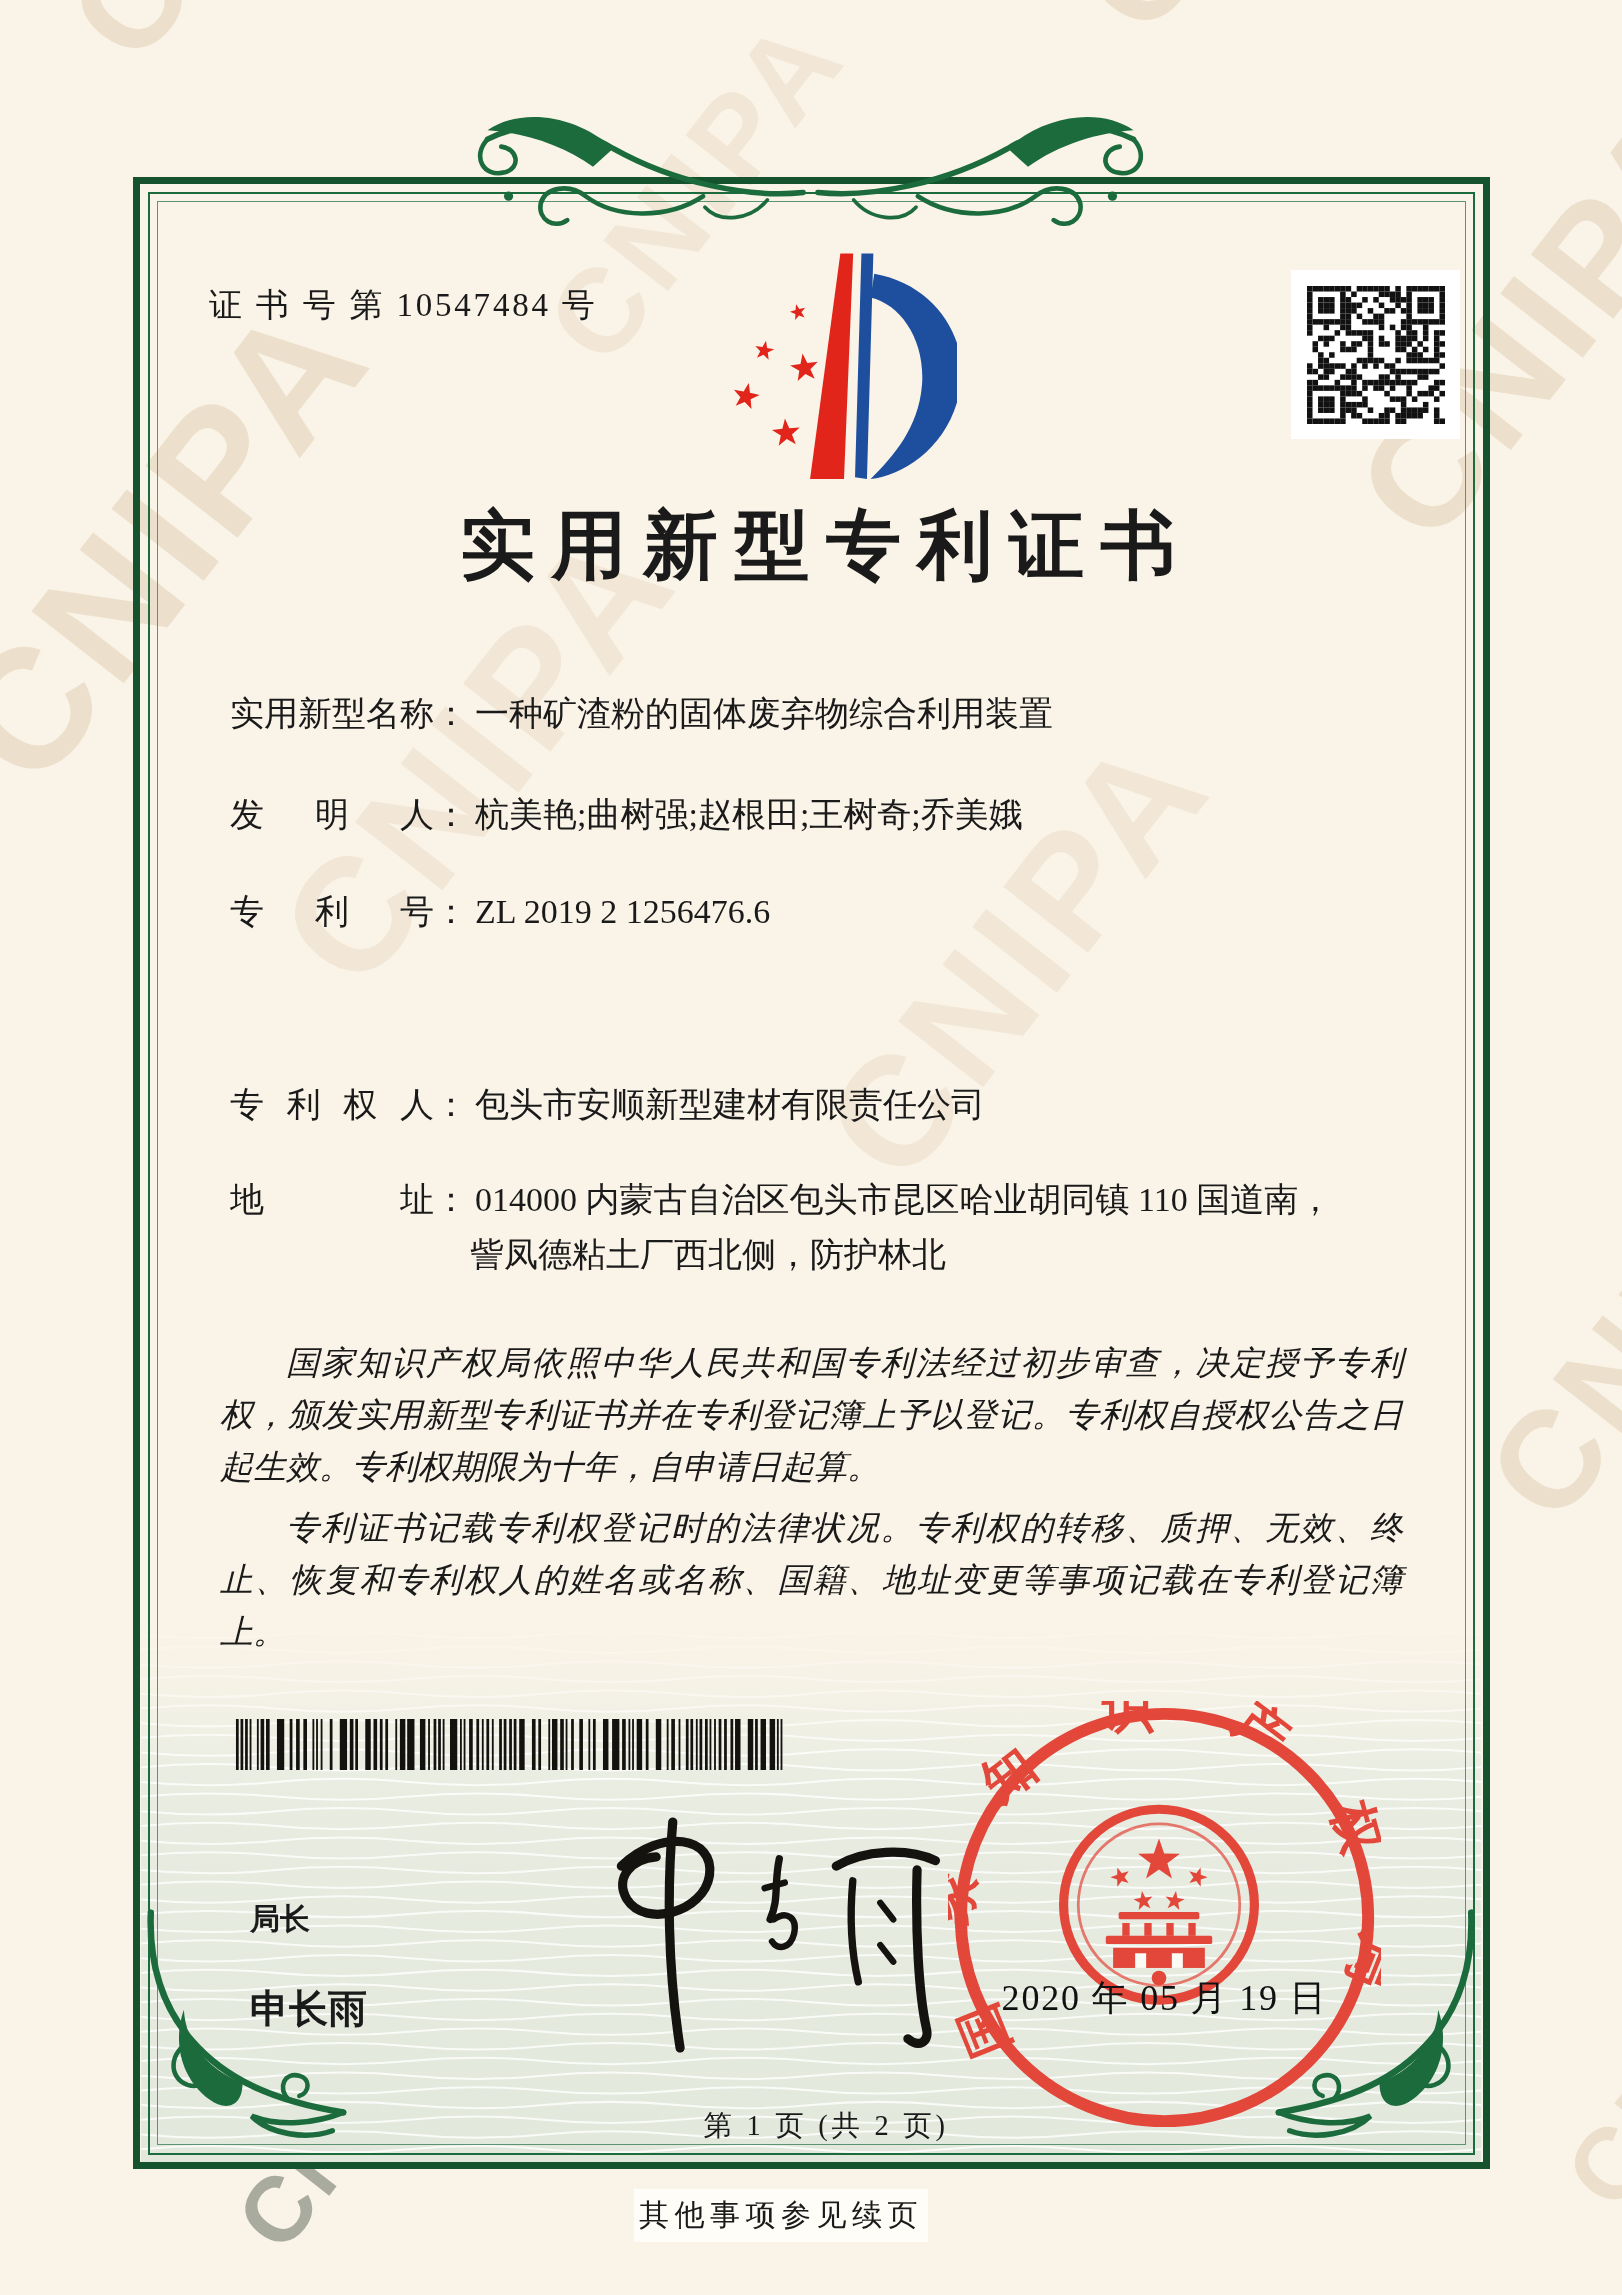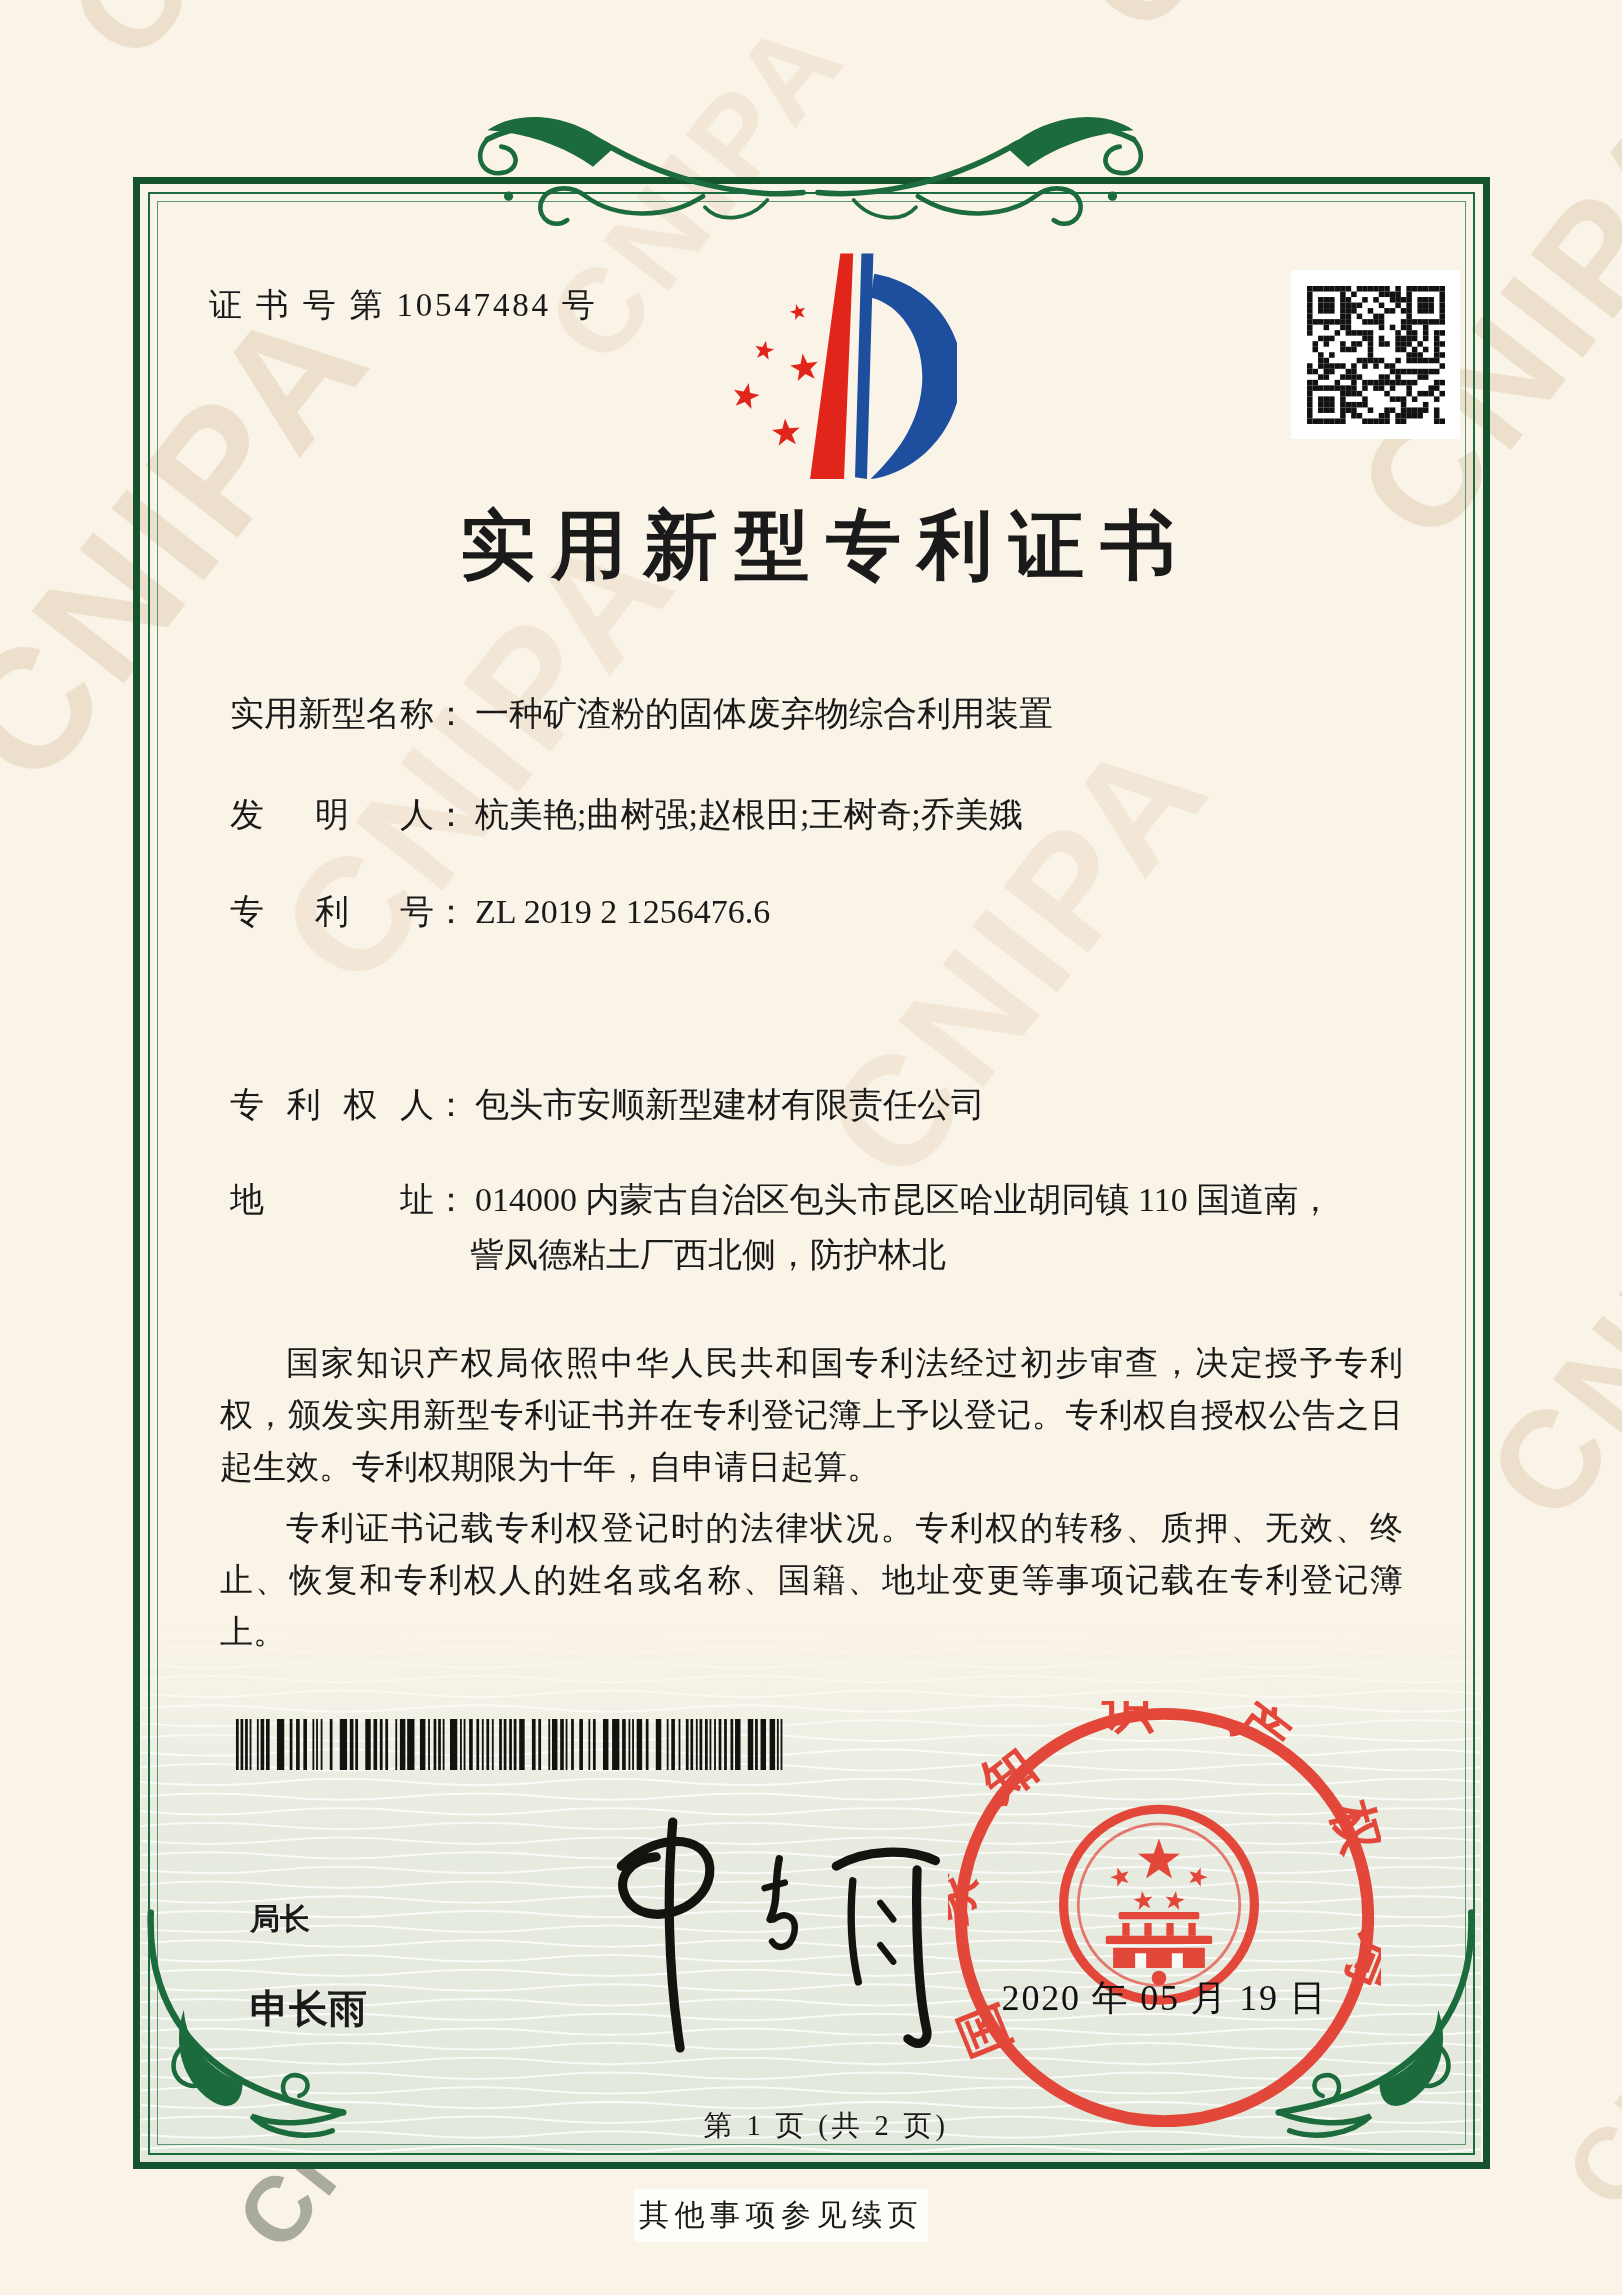--- a/index.html
+++ b/index.html
@@ -41,21 +41,21 @@
   .qr svg{position:absolute;left:15.6px;top:15.6px;}
   .title{position:absolute;left:0;right:0;top:496px;text-align:center;font-size:75px;
          font-weight:700;letter-spacing:16.5px;}
   .frow{position:absolute;left:230px;width:1194px;font-size:34px;white-space:nowrap;}
   .flab{display:inline-block;width:204px;text-align:justify;text-align-last:justify;vertical-align:top;font-family:Liberation Mono, monospace;}
   .fval{margin-left:7px;}
   .addr2{position:absolute;left:470px;top:1232px;font-size:34px;}
   .frow-double .pair2{position:absolute;left:643px;top:0;}
   .paras{position:absolute;left:220px;top:1337px;width:1183px;font-size:33px;line-height:52px;
          text-align:justify;}
-  .paras p{margin:0;text-indent:2em;}
+  .paras p{margin:0;text-indent:2em;font-style:italic;}
   .paras p+p{margin-top:9.2px;}
   .barcode{position:absolute;left:230px;top:1719px;}
   .director{position:absolute;left:250px;top:1899px;font-size:30px;font-weight:700;
             font-family:"Liberation Sans","DejaVu Sans",sans-serif;}
   .director-name{position:absolute;left:250px;top:1982px;font-size:39px;font-weight:700;
             font-family:Liberation Mono, monospace;}
   .signature{position:absolute;left:533px;top:1811px;}
   .seal{position:absolute;left:948px;top:1701px;}
   .seal-date{position:absolute;left:955px;top:1974px;width:419px;text-align:center;
              font-size:36px;letter-spacing:1.8px;color:#111;z-index:7;}

